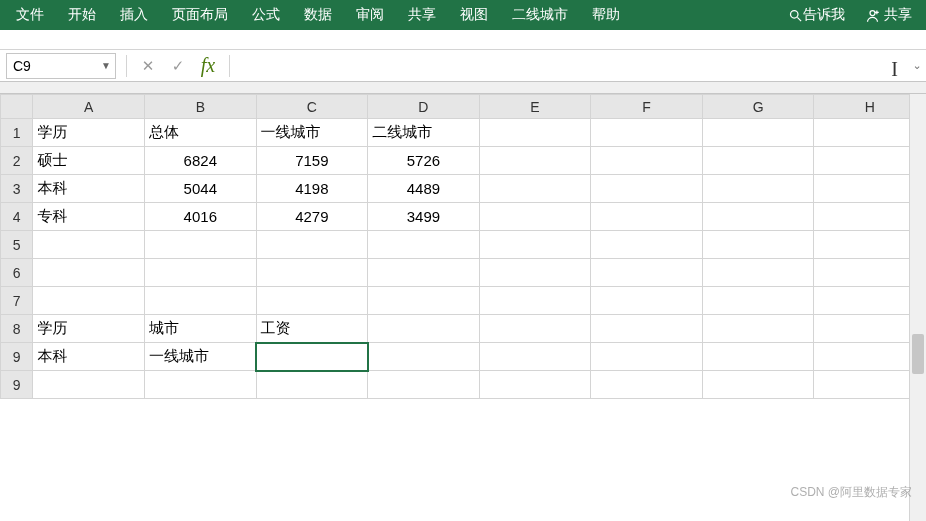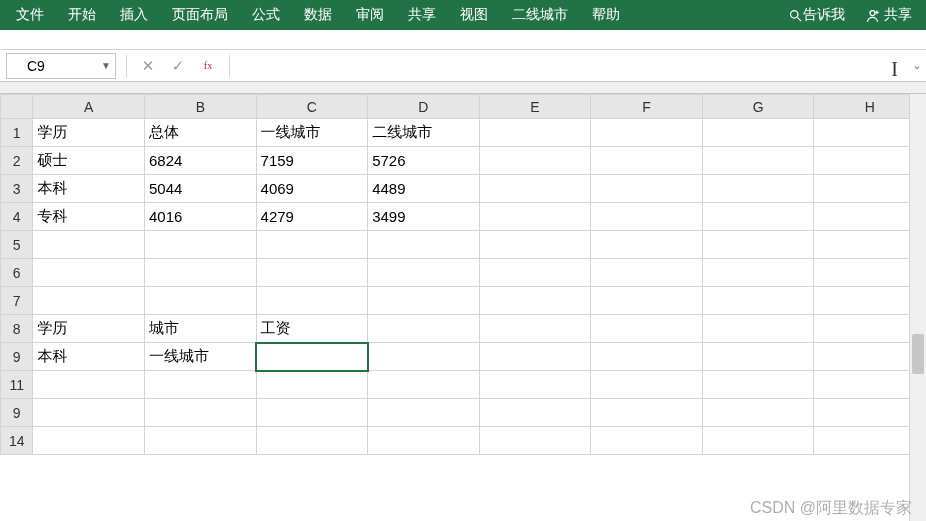--- a/index.html
+++ b/index.html
@@ -42,21 +42,21 @@
       border-bottom: 1px solid #c6c6c6;
       background: #fff;
     }
     .name-box {
       width: 110px;
       height: 26px;
       margin: 0 4px 0 6px;
       border: 1px solid #c6c6c6;
       display: flex;
       align-items: center;
-      padding: 0 20px;
+      padding: 0 6px;
       font-size: 14px;
       position: relative;
       text-align: center;
     }
     .name-box-dd {
       position: absolute;
       right: 4px;
       color: #666;
       font-size: 10px;
     }
@@ -64,21 +64,21 @@
     .fb-btn {
       width: 30px;
       height: 26px;
       display: flex;
       align-items: center;
       justify-content: center;
       color: #999;
       font-size: 15px;
       cursor: pointer;
     }
-    .fb-btn.fx { font-family: "Times New Roman", serif; color: #be185d; font-size: 10px; }
+    .fb-btn.fx { font-style: italic; font-family: "Times New Roman", serif; color: #4d7c0f; font-size: 20px; }
     .formula-input {
       flex: 1;
       height: 26px;
       border: none;
       outline: none;
       padding: 0 6px;
       font-size: 14px;
     }
     .fb-expand { width: 18px; color: #777; text-align: center; cursor: pointer; font-size: 11px; }
 
@@ -113,21 +113,21 @@
     .sheet .rowhdr {
       background: #e6e6e6;
       text-align: center;
       width: 32px;
       color: #333;
       font-size: 14px;
     }
     .corner { background: #e6e6e6; width: 32px; }
     .col { width: 110px; }
     .txt { text-align: left; margin-left: 32px; }
-    .num { text-align: left; }
+    .num { text-align: center; }
     .selected-cell {
       outline: 2px solid #217346;
       outline-offset: -1px;
     }
     .vscroll {
       position: absolute;
       right: 0; top: 0; bottom: 0;
       width: 17px;
       background: #f0f0f0;
       border-left: 1px solid #d4d4d4;
@@ -135,23 +135,23 @@
     .vthumb {
       position: absolute;
       left: 2px; right: 2px;
       top: 240px; height: 40px;
       background: #c6c6c6;
       border-radius: 2px;
     }
     .watermark {
       position: absolute;
       right: 14px;
-      bottom: 2px;
+      bottom: 20px;
       color: rgba(120,120,120,0.6);
-      font-size: 16px;
+      font-size: 12px;
       pointer-events: none;
     }
     .cursor-caret {
       position: absolute;
       right: 28px;
       top: 58px;
       font-size: 20px;
       color: #333;
       font-family: serif;
       pointer-events: none;
@@ -252,21 +252,21 @@
           <td class="num">5726</td>
           <td></td>
           <td></td>
           <td></td>
           <td></td>
         </tr>
         <tr>
           <td class="rowhdr">3</td>
           <td class="txt">本科</td>
           <td class="num">5044</td>
-          <td class="num">4069</td>
+          <td class="num">4198</td>
           <td class="num">4489</td>
           <td></td>
           <td></td>
           <td></td>
           <td></td>
         </tr>
         <tr>
           <td class="rowhdr">4</td>
           <td class="txt">专科</td>
           <td class="num">4016</td>
@@ -326,43 +326,21 @@
           <td class="txt">本科</td>
           <td class="txt">一线城市</td>
           <td class="selected-cell"></td>
           <td></td>
           <td></td>
           <td></td>
           <td></td>
           <td></td>
         </tr>
         <tr>
-          <td class="rowhdr">11</td>
-          <td></td>
-          <td></td>
-          <td></td>
-          <td></td>
-          <td></td>
-          <td></td>
-          <td></td>
-          <td></td>
-        </tr>
-        <tr>
           <td class="rowhdr">9</td>
-          <td></td>
-          <td></td>
-          <td></td>
-          <td></td>
-          <td></td>
-          <td></td>
-          <td></td>
-          <td></td>
-        </tr>
-        <tr>
-          <td class="rowhdr">14</td>
           <td></td>
           <td></td>
           <td></td>
           <td></td>
           <td></td>
           <td></td>
           <td></td>
           <td></td>
         </tr>
       </tbody>

